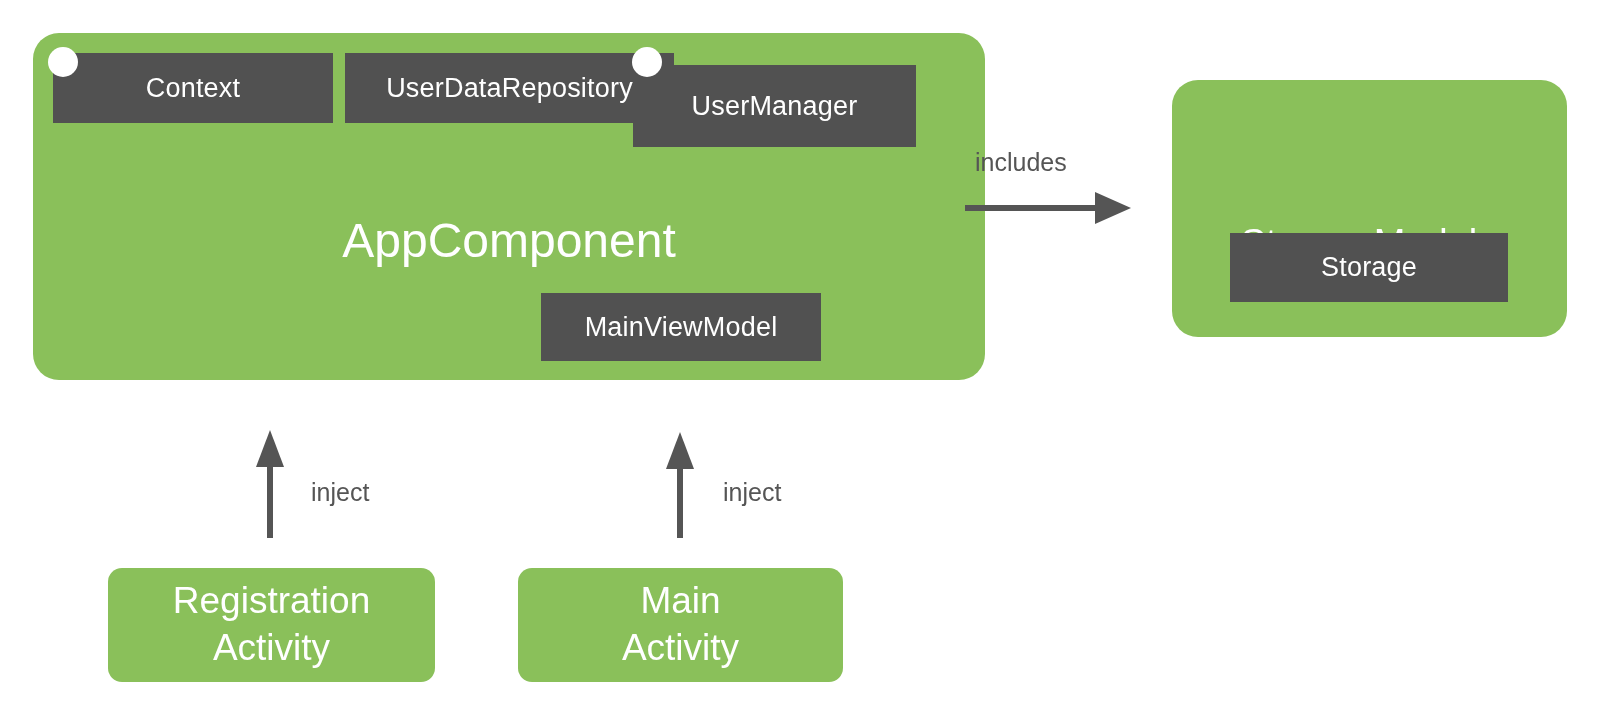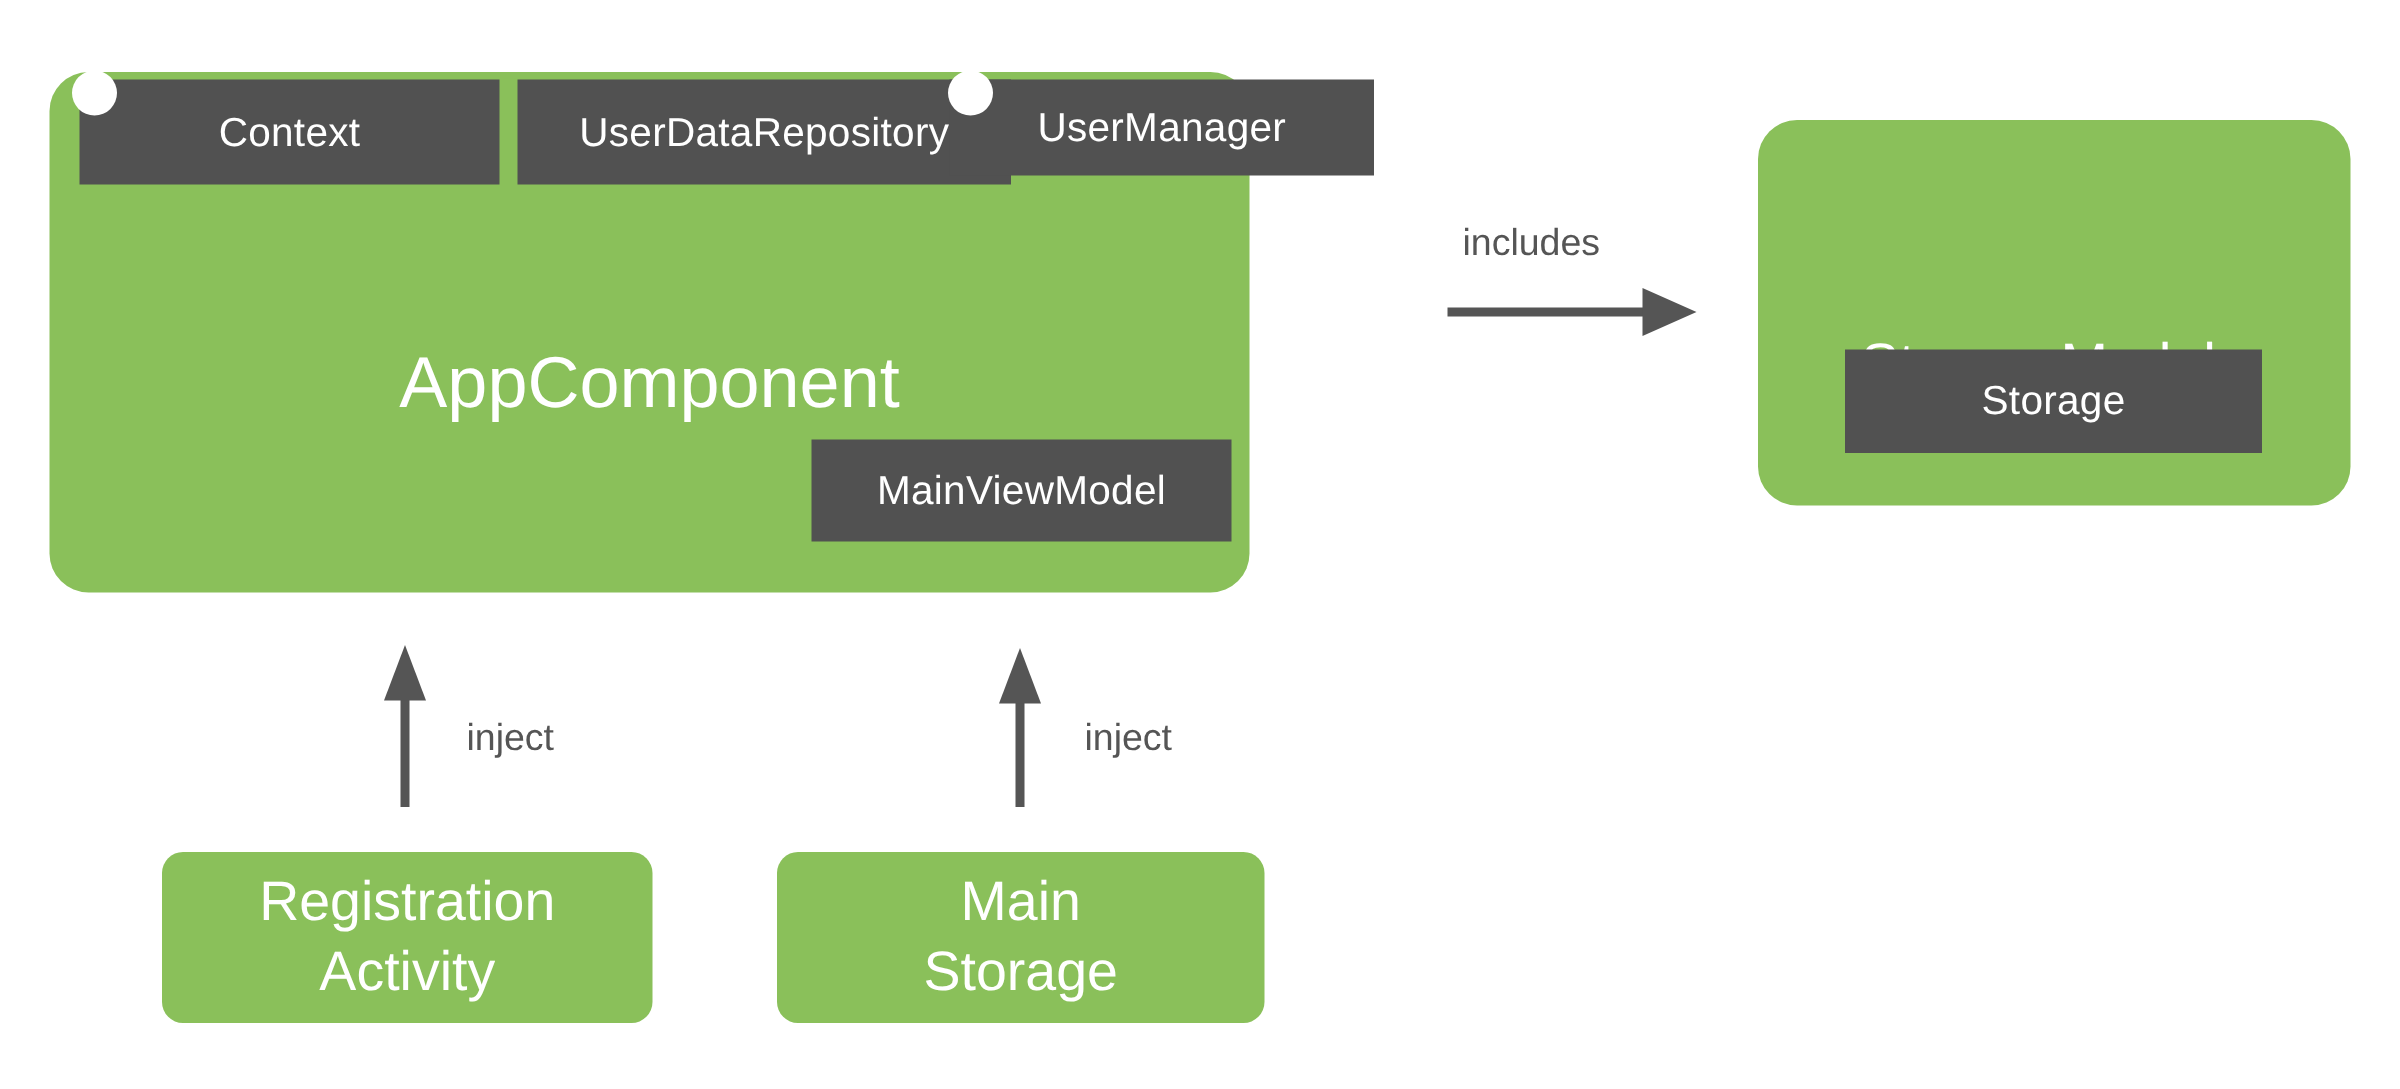--- a/index.html
+++ b/index.html
@@ -65,31 +65,31 @@
     position:absolute;left:0;top:0;
     width:1600px;height:726px;
     pointer-events:none;
   }
 </style>
 </head>
 <body>
 
 <div class="canvas">
 
-  <div class="green-box" style="left:33px;top:48px;width:800px;height:347px;">
+  <div class="green-box" style="left:33px;top:33px;width:952px;height:347px;">
     <div class="big-title" style="top:180px;font-size:48px;">AppComponent</div>
   </div>
 
   <div class="chip" style="left:53px;top:53px;width:280px;height:70px;">
     <span>Context</span>
   </div>
   <div class="chip" style="left:345px;top:53px;width:329px;height:70px;">
     <span>UserDataRepository</span>
   </div>
-  <div class="chip" style="left:633px;top:53px;width:283px;height:64px;">
+  <div class="chip" style="left:633px;top:65px;width:283px;height:82px;">
     <span>UserManager</span>
   </div>
 
   <div class="scope-dot" style="left:48px;top:47px;"></div>
   <div class="scope-dot" style="left:632px;top:47px;"></div>
 
   <div class="chip" style="left:541px;top:293px;width:280px;height:68px;">
     <span>MainViewModel</span>
   </div>
 
@@ -118,16 +118,16 @@
       <polygon points="666,469 680,432 694,469" fill="#555555"></polygon>
     </g>
   </svg>
 
   <div class="activity" style="left:108px;top:568px;width:327px;height:114px;">
     <span>Registration
 Activity</span>
   </div>
   <div class="activity" style="left:518px;top:568px;width:325px;height:114px;">
     <span>Main
-Storage</span>
+Activity</span>
   </div>
 
 </div>
 
 </body></html>

